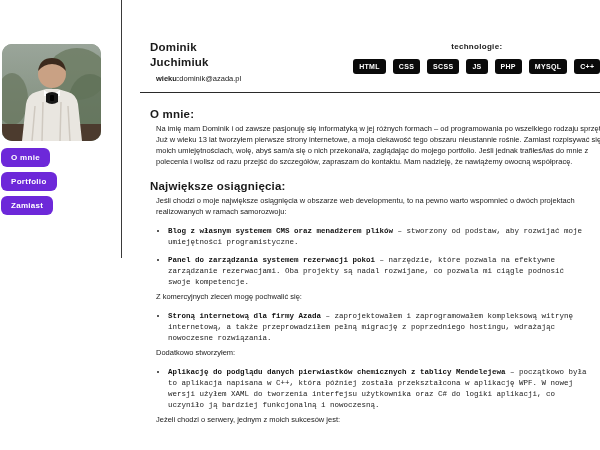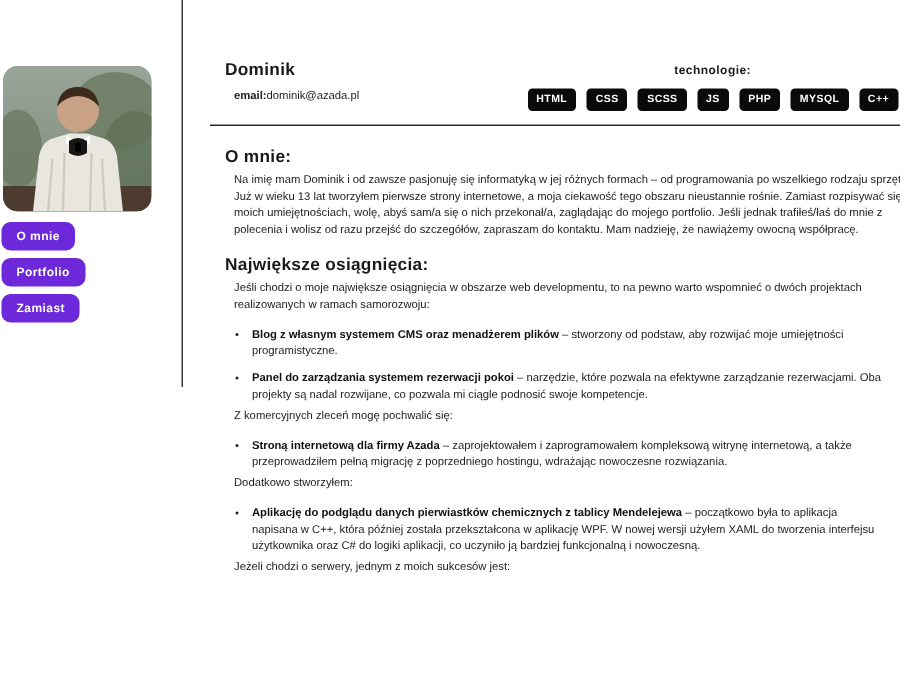--- a/index.html
+++ b/index.html
@@ -25,21 +25,21 @@
   .tech-block { margin-left:112px; margin-top:2px; }
   .tech-label { font-size:8px; font-weight:bold; text-align:center; margin-bottom:8px; letter-spacing:.3px; }
   .badges { display:flex; gap:7px; }
   .badge { background:#0a0a0a; color:#fff; font-size:7px; font-weight:bold;
     padding:4px 6px; border-radius:3px; white-space:nowrap; letter-spacing:.3px; }
   .rule { border:none; border-top:1.6px solid #2a2a2a; margin-top:9px; width:100%; }
   .sec-heading { font-size:11.5px; font-weight:bold; padding-left:10px; letter-spacing:.2px; }
   .sec-about { margin-top:15px; }
   .sec-achv  { margin-top:13px; }
   p.body-text { font-size:7.5px; line-height:11px; margin:3px 0 0 16px; color:#222; width:460px; }
-  ul.blist { margin:9px 0 0 0; padding-left:28px; width:450px; }
+  ul.blist { margin:9px 0 0 0; padding-left:28px; width:450px;font-family:Liberation Mono, monospace; }
   ul.blist li { font-size:7.5px; line-height:11px; margin-bottom:7px; color:#222; }
   ul.blist li:last-child { margin-bottom:0; }
   ul.blist li b { font-weight:bold; color:#111; }
   .spacer-para { margin-top:10px; }
 </style>
 </head>
 <body>
 
 <div class="sidebar">
   <div class="photo">
@@ -69,22 +69,23 @@
     <button class="nav-btn">Portfolio</button>
     <button class="nav-btn">Zamiast</button>
   </nav>
 </div>
 
 <div class="main">
 
   <div class="head-row">
     <div>
       <div class="name">Dominik</div>
+      <div class="name">Juchimiuk</div>
       <div class="email-line">
-        <b>email:</b><span>dominik@azada.pl</span>
+        <b>wieku:</b><span>dominik@azada.pl</span>
       </div>
     </div>
     <div class="tech-block">
       <div class="tech-label">technologie:</div>
       <div class="badges">
         <span class="badge">HTML</span>
         <span class="badge">CSS</span>
         <span class="badge">SCSS</span>
         <span class="badge">JS</span>
         <span class="badge">PHP</span>

